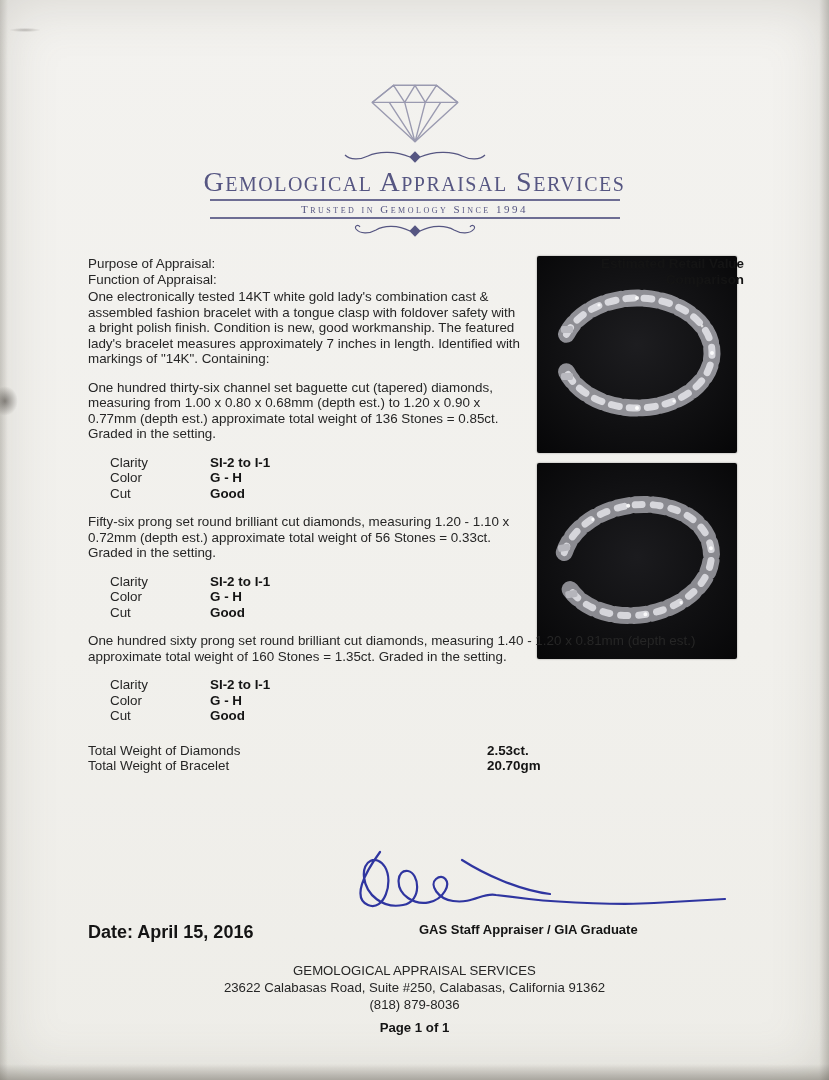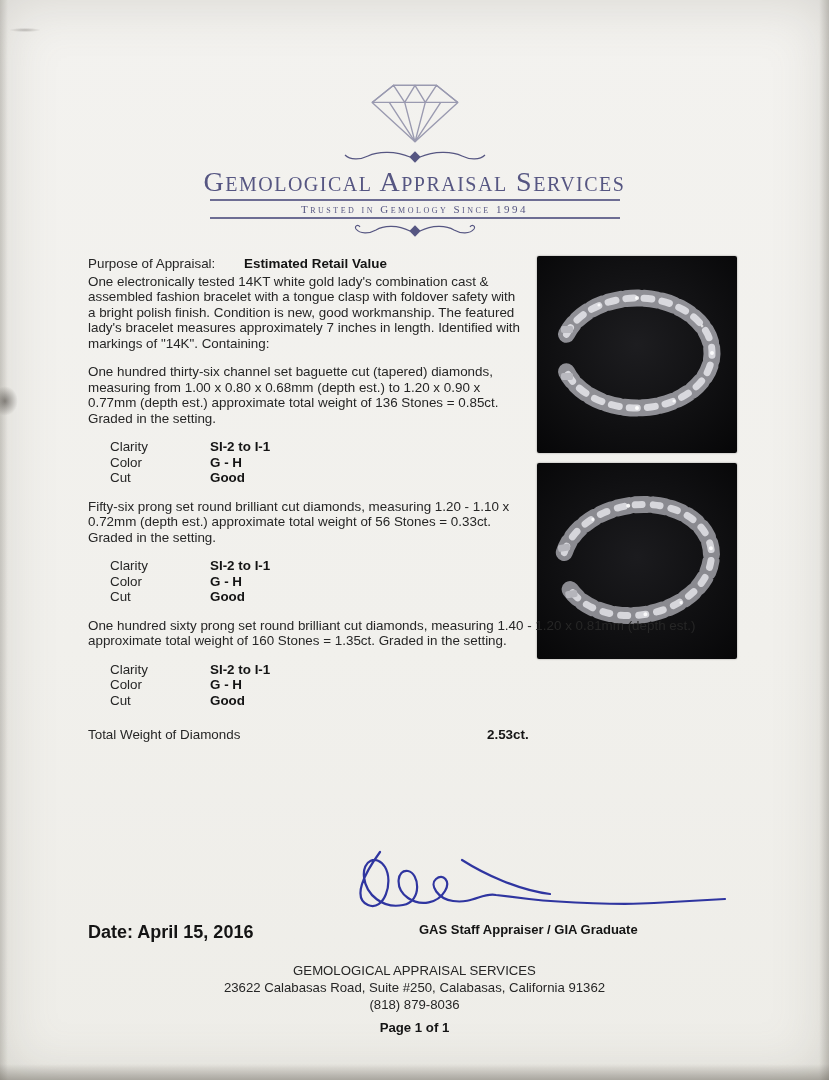--- a/index.html
+++ b/index.html
@@ -37,21 +37,21 @@
   }
   .rule-line{height:2px;background:#565682;width:410px;margin:2px auto 0;opacity:.85;}
   .tagline{
     font-family:"Liberation Serif",serif;font-variant:small-caps;
     font-size:11px;letter-spacing:2.5px;margin-top:2px;color:#565682;
   }
   .flourish{margin-top:3px;line-height:0;}
 
   
   .content{position:absolute;left:88px;top:256px;width:656px;font-size:13.4px;line-height:15.5px;color:#262626;}
-  .kv-row{display:flex;}
+  .kv-row{display:flex;justify-content:space-between;}
   .kv-label{width:156px;}
   .kv-value{font-weight:bold;color:#141414;}
   .narrow{width:436px;}
   .para{margin:0;}
   .intro{margin-top:2px;}
   .item-desc{margin-top:13px;}
   .grade-table{margin:13px 0 0 22px;}
   .grade-row{display:flex;}
   .g-label{width:100px;}
   .g-value{font-weight:bold;color:#141414;}
@@ -168,20 +168,24 @@
       </g>
     </svg>
   </div>
 
   <div class="content">
 
     <div class="kv-row">
       <span class="kv-label">Purpose of Appraisal:</span>
       <span class="kv-value">Estimated Retail Value</span>
     </div>
+    <div class="kv-row">
+      <span class="kv-label">Function of Appraisal:</span>
+      <span class="kv-value">Comparison</span>
+    </div>
 
     <p class="para narrow intro">One electronically tested 14KT white gold lady's combination cast &amp; assembled fashion bracelet with a tongue clasp with foldover safety with a bright polish finish. Condition is new, good workmanship. The featured lady's bracelet measures approximately 7 inches in length. Identified with markings of "14K".  Containing:</p>
 
     <p class="para narrow item-desc">One hundred thirty-six channel set baguette cut (tapered) diamonds, measuring from  1.00 x 0.80 x 0.68mm  (depth est.) to  1.20 x 0.90 x 0.77mm (depth est.) approximate total weight of 136 Stones = 0.85ct. Graded in the setting.</p>
     <div class="grade-table">
       <div class="grade-row">
         <span class="g-label">Clarity</span>
         <span class="g-value">SI-2 to I-1</span>
       </div>
       <div class="grade-row">
@@ -223,20 +227,24 @@
       <div class="grade-row">
         <span class="g-label">Cut</span>
         <span class="g-value">Good</span>
       </div>
     </div>
 
     <div class="tot-block">
       <div class="tot-row">
         <span>Total Weight of Diamonds</span>
         <span class="tot-value">2.53ct.</span>
+      </div>
+      <div class="tot-row">
+        <span>Total Weight of Bracelet</span>
+        <span class="tot-value">20.70gm</span>
       </div>
     </div>
 
 
   </div>
 
   <div class="signature">
     <svg width="415" height="82" viewBox="0 0 415 82">
       <g fill="none" stroke="#2f35a0" stroke-width="2.2" stroke-linecap="round">
         <path d="M58,10 C42,32 30,56 46,63 C62,70 72,40 63,25 C55,12 40,18 42,35 C44,53 61,67 81,63 C101,59 97,31 86,29 C75,27 72,46 86,56 C99,65 116,61 123,49 C129,39 121,31 114,37 C107,43 116,57 131,59 C151,62 161,50 174,53 L207,57 C242,61 302,63 332,61 L403,57"></path>

